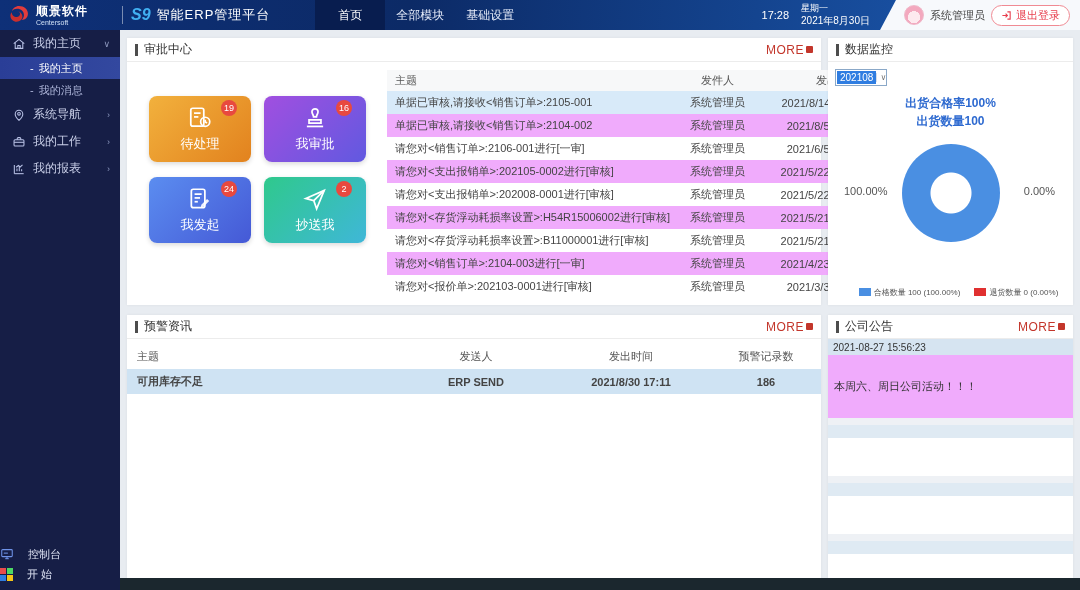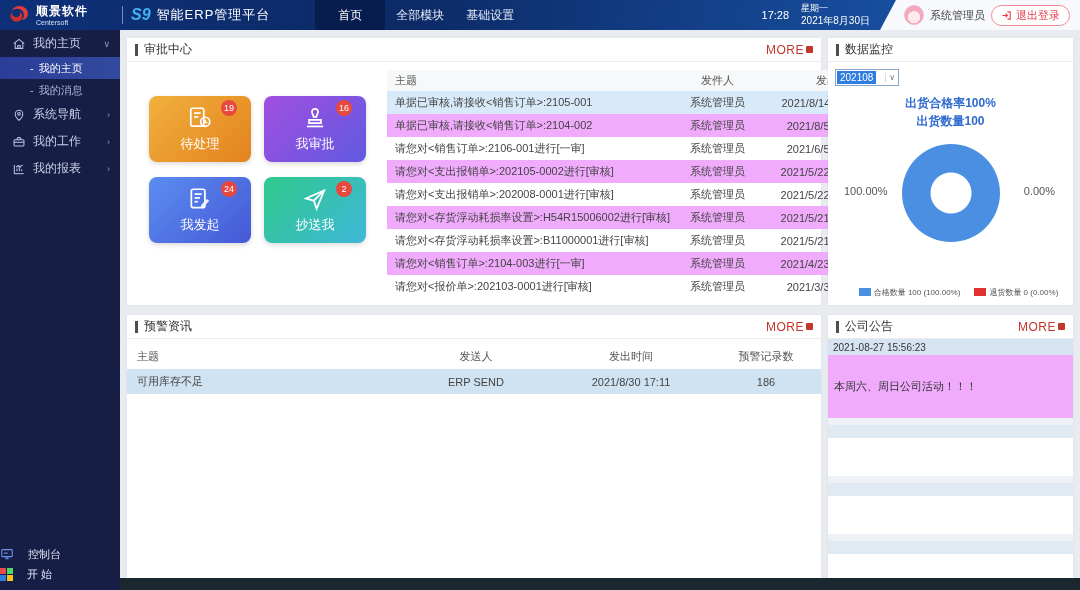--- a/index.html
+++ b/index.html
@@ -94,39 +94,39 @@
   .c-subj { flex:1; padding-left:8px; white-space:nowrap; overflow:hidden; }
   .c-sender { flex:0 0 95px; text-align:center; }
   .c-time { flex:0 0 105px; text-align:right; padding-right:10px; }
   .mscroll { position:absolute; right:0; top:0; bottom:0; width:9px; background:#f4f4f4; }
   .mscroll .arr { position:absolute; left:0; width:9px; height:9px; font-size:6px; color:#999;
     display:flex; align-items:center; justify-content:center; }
   .arr-up { top:0; } .arr-dn { bottom:0; }
   .mthumb { position:absolute; left:1px; top:10px; width:7px; height:70px; background:#cdd0d4; border-radius:3px; }
 
   
-  .combo { margin:7px 0 0 7px; width:64px; height:17px; border:1px solid #8aa8c8; background:#fff;
+  .combo { margin:7px 0 0 7px; width:52px; height:17px; border:1px solid #8aa8c8; background:#fff;
     display:flex; align-items:center; font-size:10px; cursor:pointer; }
   .combo-val { background:#2f7de1; color:#fff; padding:0 3px; height:13px; line-height:13px; margin-left:1px; }
   .combo-chev { margin-left:auto; color:#777; font-size:8px; padding:0 3px; border-left:1px solid #d5dde8; }
   .mon-lines { text-align:center; margin-top:8px; color:#2e6ad0; font-size:12px; font-weight:bold; line-height:1.5; }
   .donut-wrap { position:relative; height:150px; }
   .donut { position:absolute; left:50%; top:14px; transform:translateX(-50%); width:98px; height:98px; border-radius:50%;
     background:radial-gradient(circle at center, #fff 0 20px, #4a8fe2 21px 100%); }
   .d-left { position:absolute; left:16px; top:55px; font-size:11px; color:#555; }
   .d-right { position:absolute; right:18px; top:55px; font-size:11px; color:#555; }
   .legend { position:absolute; left:16px; right:0; bottom:7px; display:flex; justify-content:center; gap:14px;
     font-size:8px; color:#555; align-items:center; }
   .sw { width:12px; height:8px; display:inline-block; margin-right:3px; vertical-align:-1px; }
   .sw-blue { background:#4a8fe2; } .sw-red { background:#e03030; }
 
   
   .ahead, .arow { display:flex; align-items:center; font-size:11px; }
   .ahead { height:26px; color:#555; margin-top:4px; }
-  .arow { height:25px; color:#444; background:#cfe3f3; cursor:pointer; }
+  .arow { height:25px; color:#444; background:#cfe3f3; cursor:pointer;font-weight:bold; }
   .a-subj { flex:1; padding-left:10px; }
   .a-sender { flex:0 0 150px; text-align:center; }
   .a-time { flex:0 0 160px; text-align:center; }
   .a-count { flex:0 0 110px; text-align:center; }
 
   
   .ann-entry { margin-bottom:7px; }
   .ann-date { height:16px; background:#d6e4f1; font-size:10px; color:#333; display:flex; align-items:center; padding-left:5px; }
   .ann-content { background:#f0abfc; min-height:36px; font-size:11px; color:#333; padding:24px 6px; }
   .ann-empty-strip { height:13px; background:#dfeaf3; }

